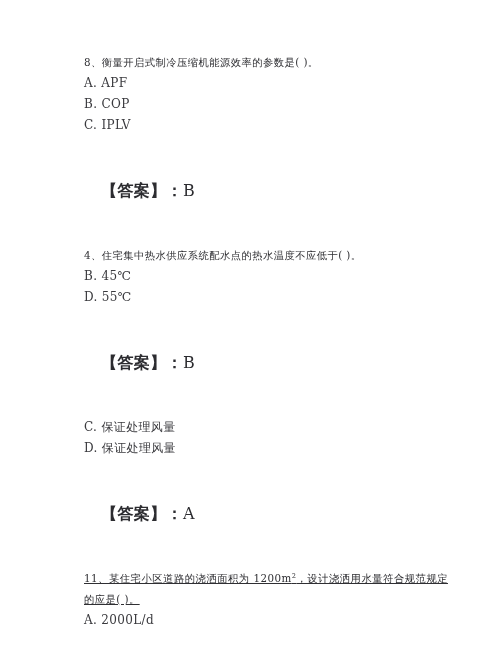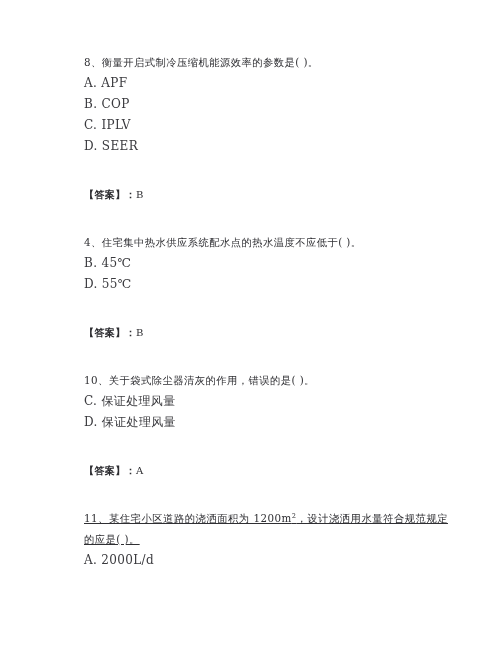--- a/index.html
+++ b/index.html
@@ -44,25 +44,25 @@
   }
   .option {
     font-size: 12px;
     line-height: 21px;
     color: #3a3a3e;
     letter-spacing: 0.35px;
     margin: 0;
     white-space: nowrap;
   }
   .answer {
-    font-size: 10px;
+    font-size: 16px;
     line-height: 21px;
     color: #2c2c30;
     letter-spacing: 0.4px;
-    margin: 0;
+    margin: 17px;
     font-weight: 600;
     white-space: nowrap;
   }
   .answer .ans-val {
     font-weight: 400;
   }
   .gap-before-answer { height: 27px; }
   .gap-after-answer  { height: 27px; }
   sup.unit-sq {
     font-size: 6.6px;
@@ -74,37 +74,35 @@
 <body>
 
 <div class="page">
   <div class="doc-body">
 
     <div class="qblock">
       <p class="qstem">8、衡量开启式制冷压缩机能源效率的参数是(  )。</p>
       <p class="option">A. APF</p>
       <p class="option">B. COP</p>
       <p class="option">C. IPLV</p>
-      <p class="option">D. SEER</p>
       <div class="gap-before-answer"></div>
       <p class="answer"><span>【答案】：</span><span class="ans-val">B</span></p>
       <div class="gap-after-answer"></div>
     </div>
 
     <div class="qblock">
       <p class="qstem">4、住宅集中热水供应系统配水点的热水温度不应低于(  )。</p>
       <p class="option">B. 45℃</p>
       <p class="option">D. 55℃</p>
       <div class="gap-before-answer"></div>
       <p class="answer"><span>【答案】：</span><span class="ans-val">B</span></p>
       <div class="gap-after-answer"></div>
     </div>
 
     <div class="qblock">
-      <p class="qstem">10、关于袋式除尘器清灰的作用，错误的是(  )。</p>
       <p class="option">C. 保证处理风量</p>
       <p class="option">D. 保证处理风量</p>
       <div class="gap-before-answer"></div>
       <p class="answer"><span>【答案】：</span><span class="ans-val">A</span></p>
       <div class="gap-after-answer"></div>
     </div>
 
     <div class="qblock">
       <p class="qstem indent-wrap"><span>11、某住宅小区道路的浇洒面积为 1200m</span><sup class="unit-sq">2</sup><span>，设计浇洒用水量符合规范规定的应是(  )。</span></p>
       <p class="option">A. 2000L/d</p>

